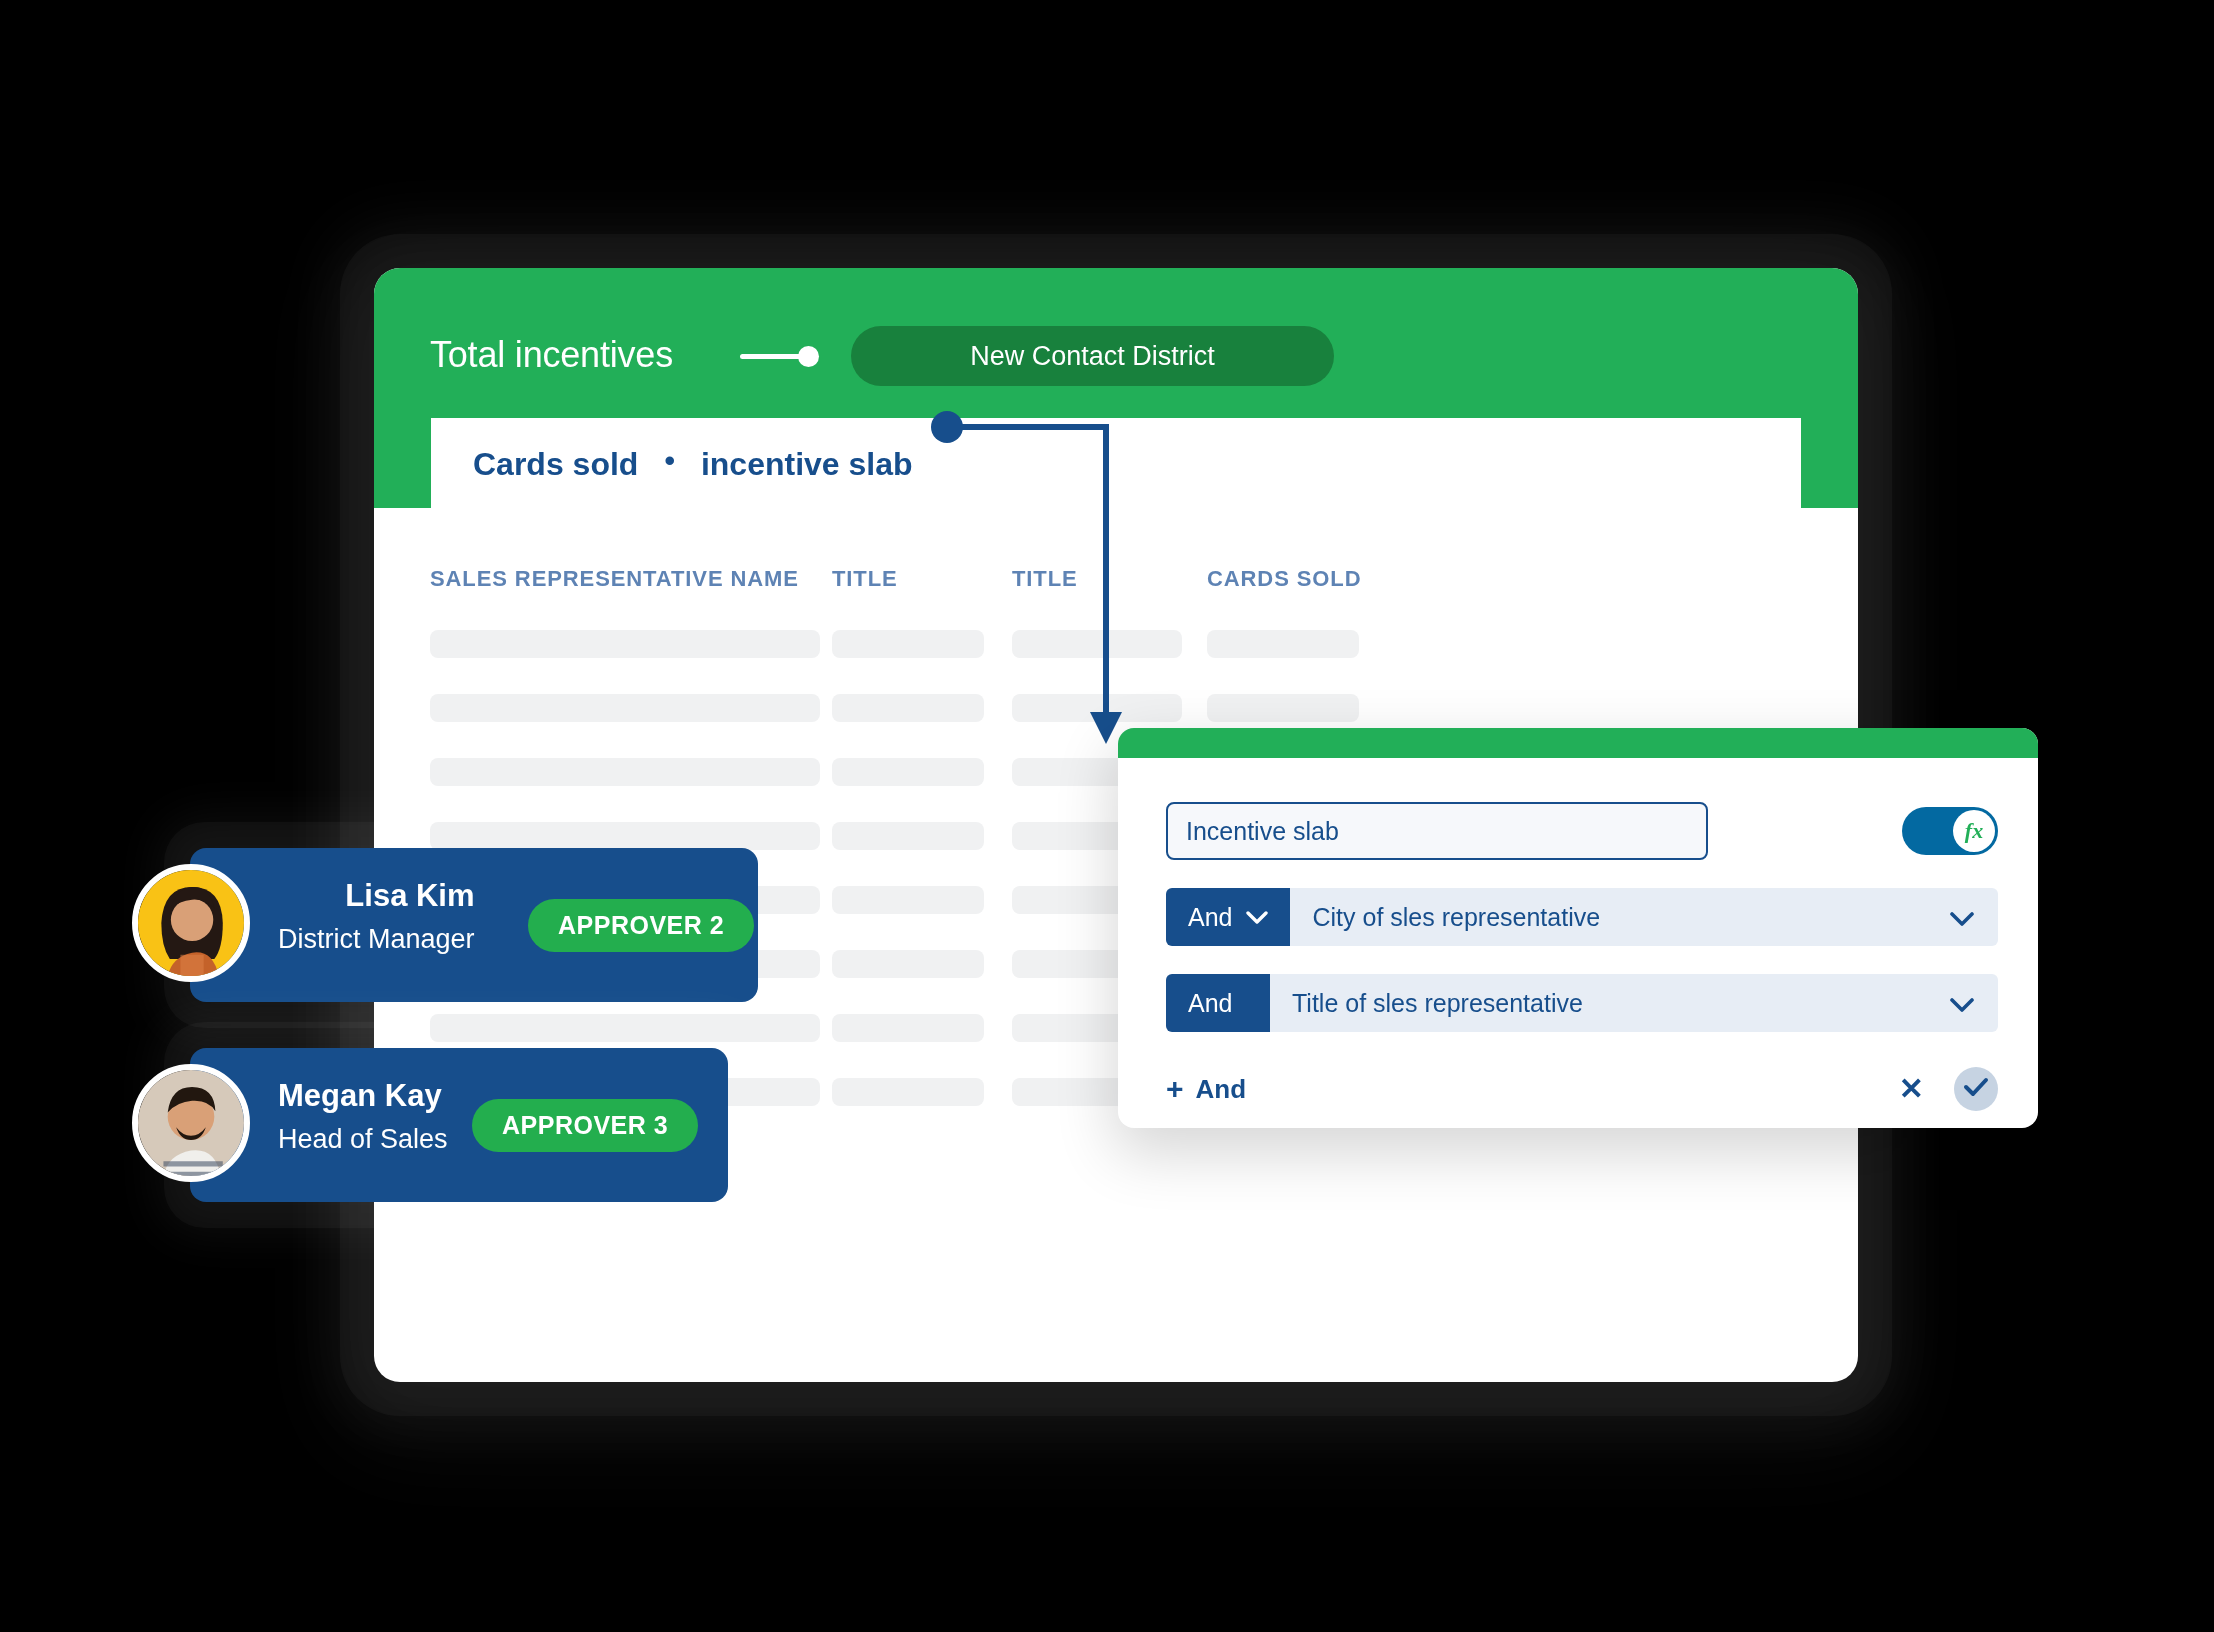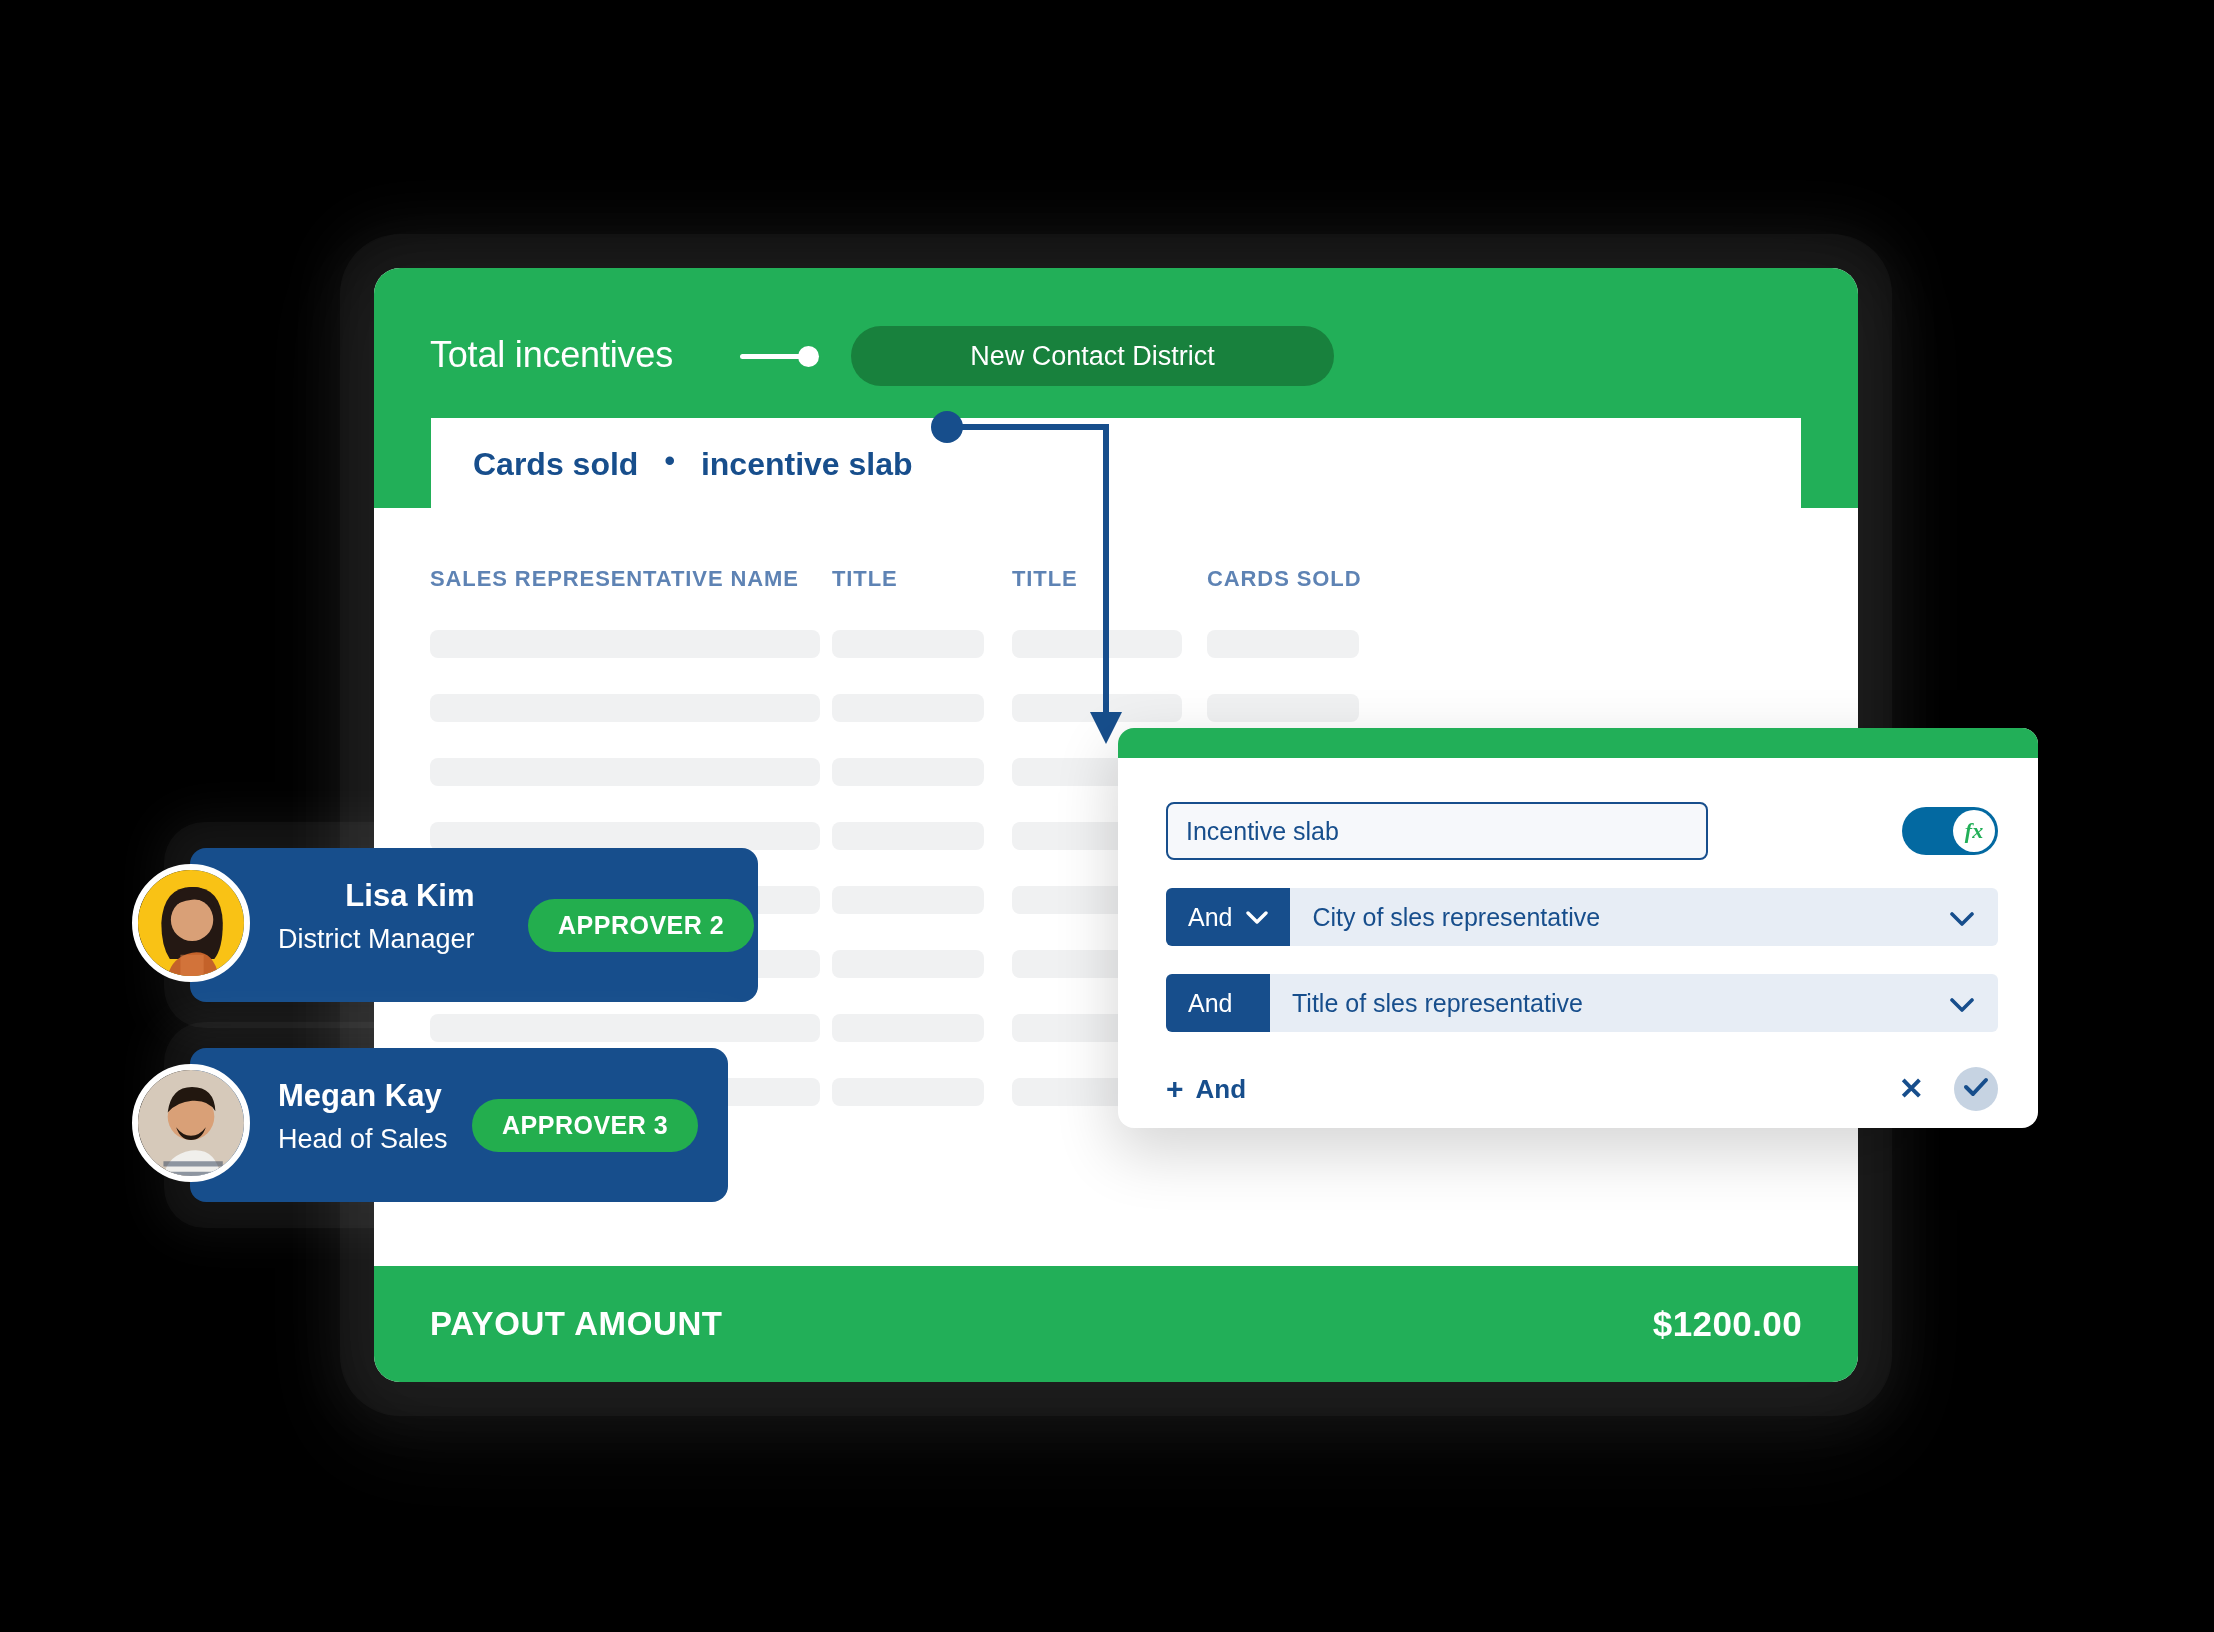--- a/index.html
+++ b/index.html
@@ -463,24 +463,20 @@
           <div class="skel c1" style="top: 506px;"></div>
           <div class="skel c2" style="top: 506px;"></div>
           <div class="skel c3" style="top: 506px;"></div>
           <div class="skel c0" style="top: 570px;"></div>
           <div class="skel c1" style="top: 570px;"></div>
           <div class="skel c2" style="top: 570px;"></div>
           <div class="skel c3" style="top: 570px;"></div>
         </div>
     </div>
 
-    <div id="payout-bar">
-      <div id="payout-label">PAYOUT AMOUNT</div>
-      <div id="payout-value">$1200.00</div>
-    </div>
   </div>
 
   <svg id="connector-svg" viewBox="0 0 260 360" xmlns="http://www.w3.org/2000/svg">
     <circle cx="17" cy="27" r="16" fill="#174E8C"></circle>
     <path d="M17 27 H 176 V 318" stroke="#174E8C" stroke-width="6" fill="none"></path>
     <path d="M176 344 L 160 312 L 192 312 Z" fill="#174E8C"></path>
   </svg>
 
 
   <div class="approver-card" id="card-2">

